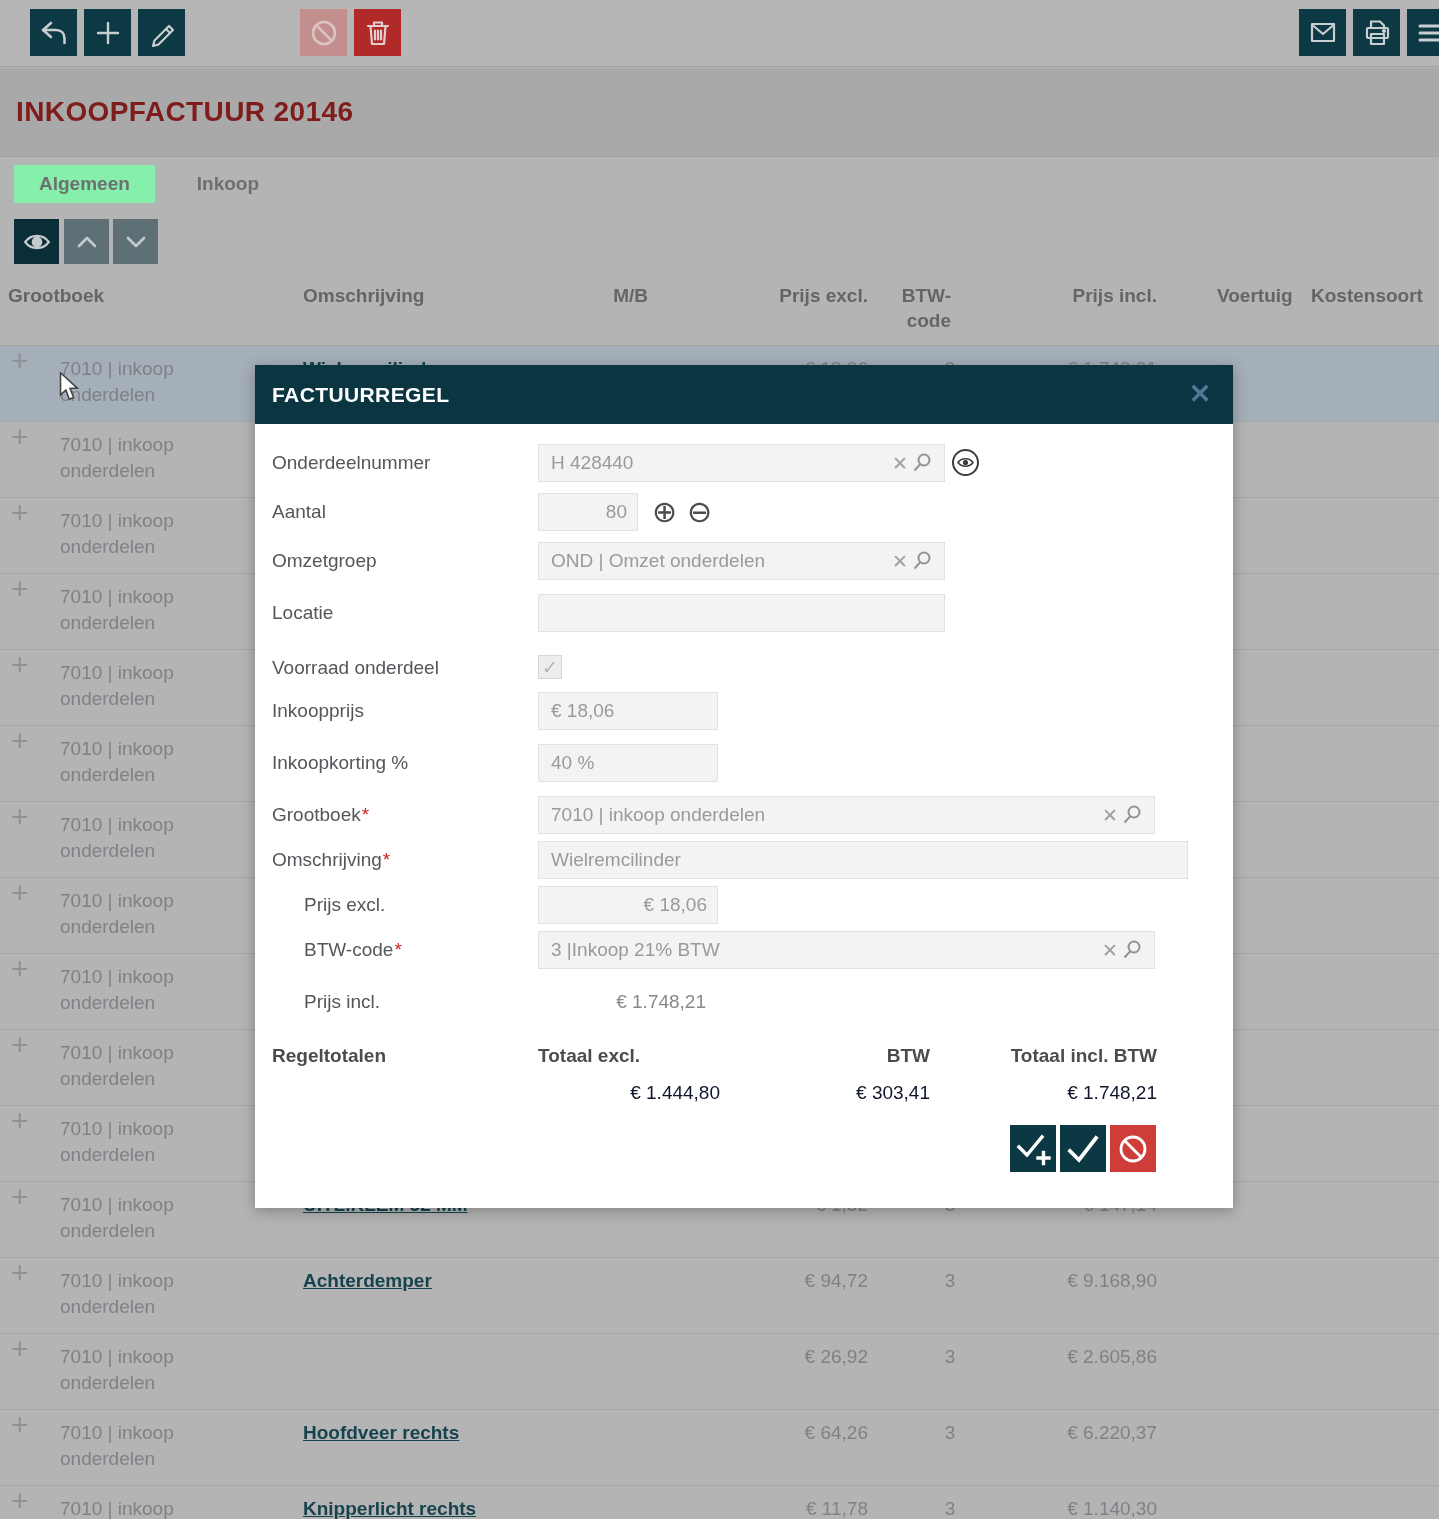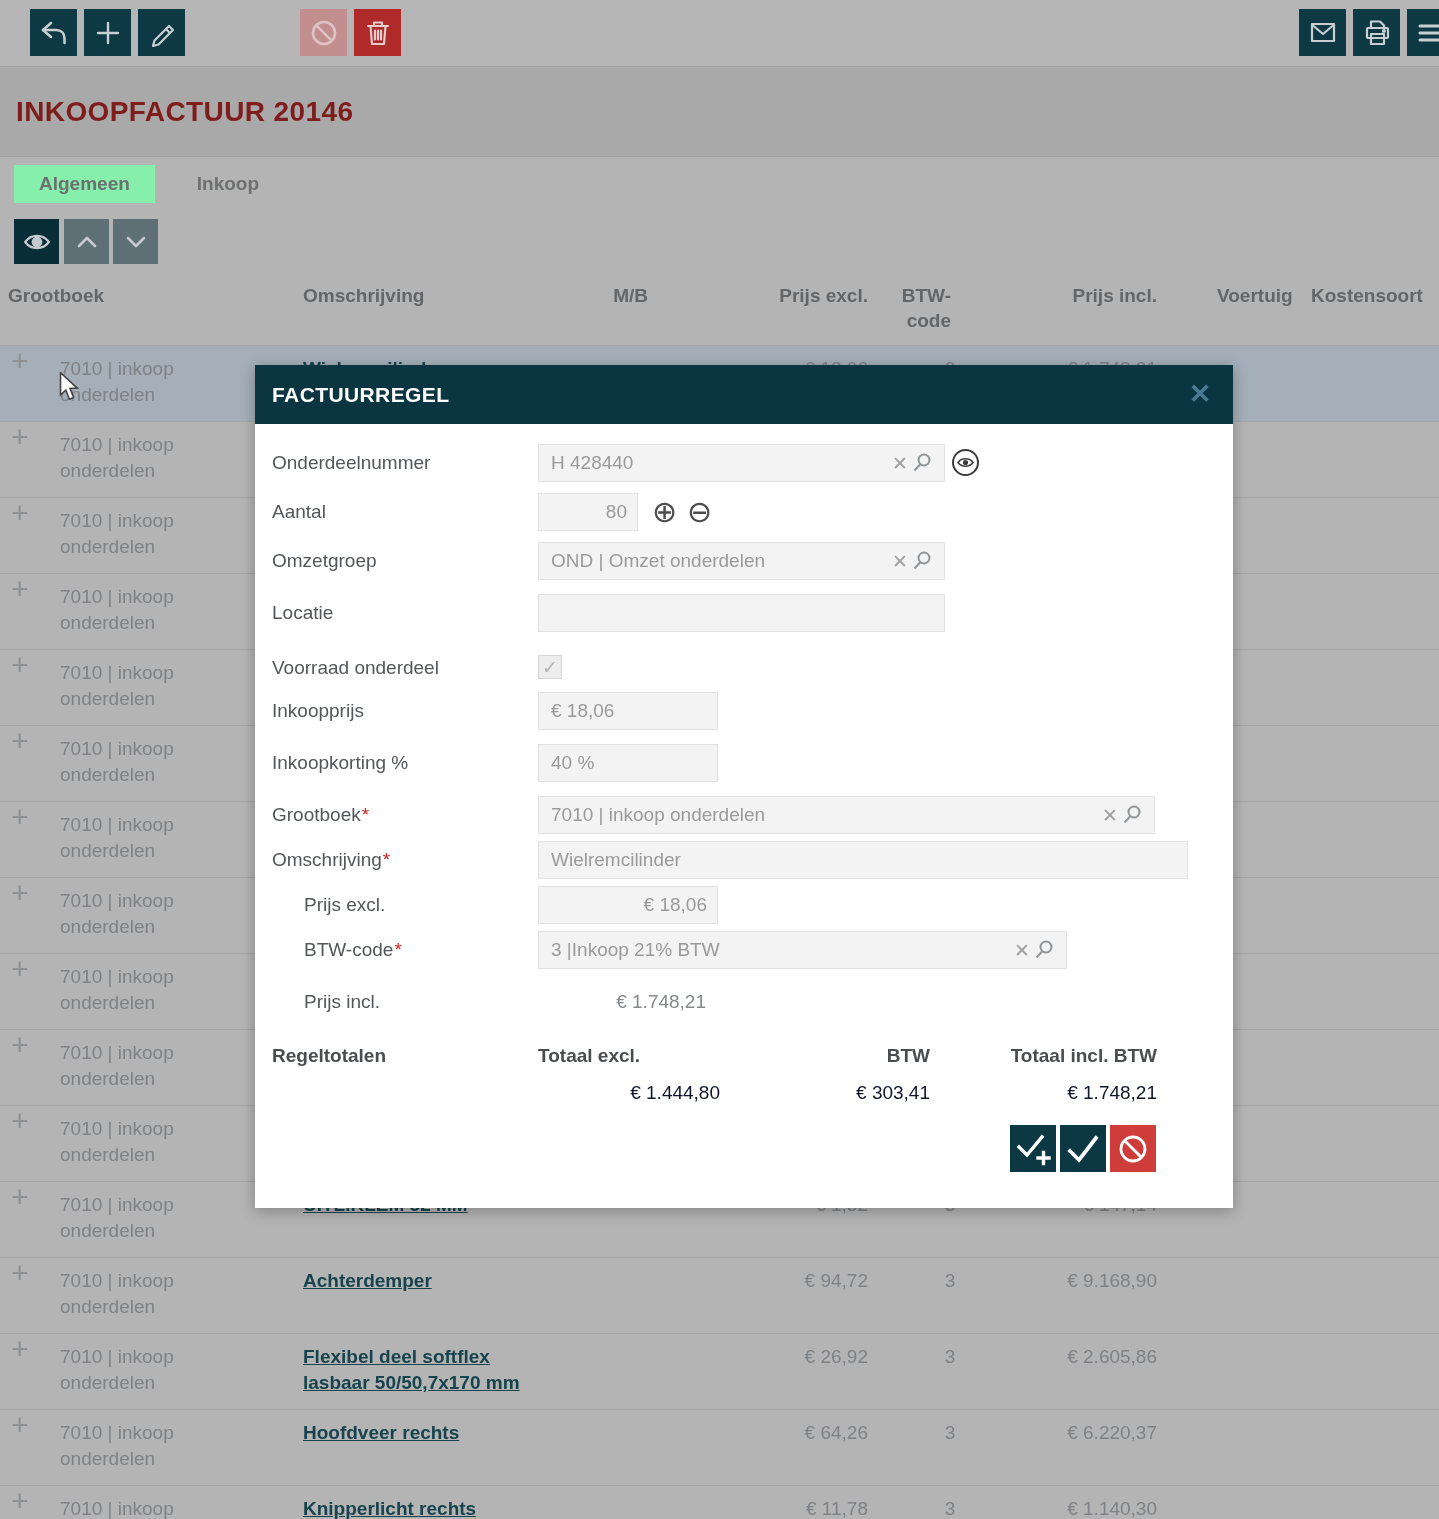--- a/index.html
+++ b/index.html
@@ -323,21 +323,20 @@
     <span class="cell c-grootboek">7010 | inkoop onderdelen</span>
     <a class="cell c-omschrijving">Achterdemper</a>
     <span class="cell c-prijs-excl">€ 94,72</span>
     <span class="cell c-btw">3</span>
     <span class="cell c-prijs-incl">€ 9.168,90</span>
   </div>
 
   <div class="trow">
     <span class="cell c-plus">+</span>
     <span class="cell c-grootboek">7010 | inkoop onderdelen</span>
-    <a class="cell c-omschrijving">Flexibel deel softflex lasbaar 50/50,7x170 mm</a>
     <span class="cell c-prijs-excl">€ 26,92</span>
     <span class="cell c-btw">3</span>
     <span class="cell c-prijs-incl">€ 2.605,86</span>
   </div>
 
   <div class="trow">
     <span class="cell c-plus">+</span>
     <span class="cell c-grootboek">7010 | inkoop onderdelen</span>
     <a class="cell c-omschrijving">Hoofdveer rechts</a>
     <span class="cell c-prijs-excl">€ 64,26</span>
@@ -445,21 +444,21 @@
   <div class="ibox" style="left:283px; top:476px; width:650px">
     <span class="ival">Wielremcilinder</span>
   </div>
 
   <div class="mlabel indent" style="top:521px">Prijs excl.</div>
   <div class="ibox" style="left:283px; top:521px; width:180px">
     <span class="ival right">€ 18,06</span>
   </div>
 
   <div class="mlabel indent" style="top:566px"><span>BTW-code</span><span class="req">*</span></div>
-  <div class="ibox" style="left:283px; top:566px; width:529px">
+  <div class="ibox" style="left:283px; top:566px; width:617px">
     <span class="ival">3 |Inkoop 21% BTW</span>
     <span class="clear-x">✕</span>
     <span class="mag">
       <svg width="24" height="24" viewBox="0 0 24 24" fill="none" stroke="#8f9497" stroke-width="2">
         <circle cx="14" cy="9" r="5.5"></circle>
           <path d="M10 13.5 L4.5 19.5"></path>
       </svg>
     </span>
   </div>
 

